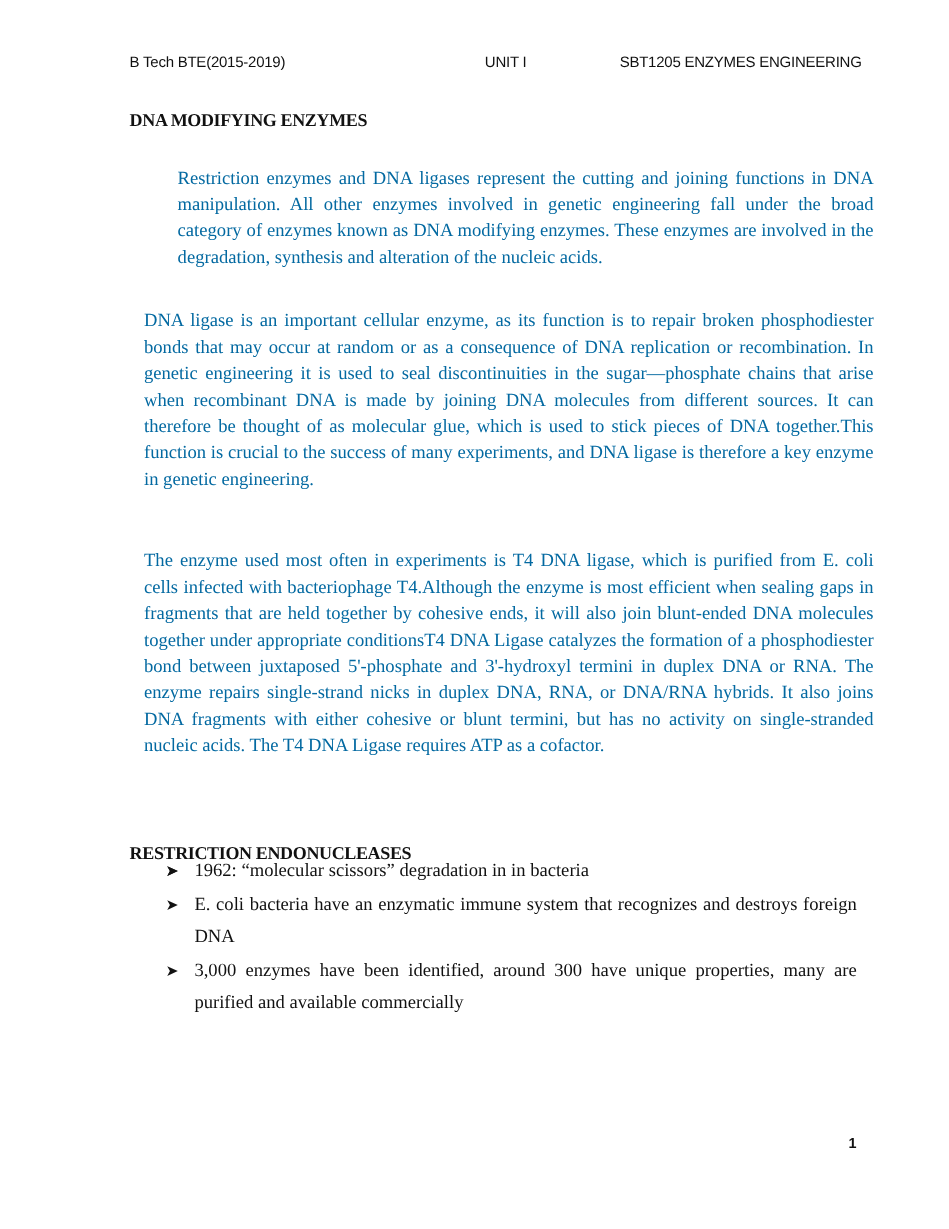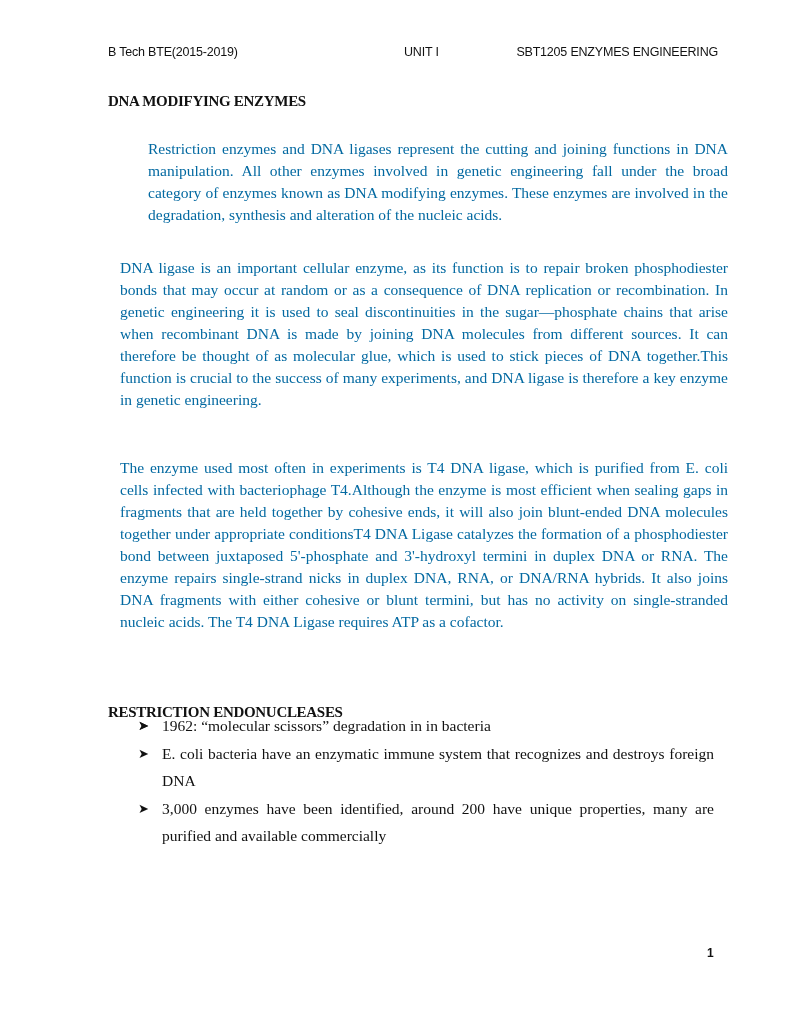--- a/index.html
+++ b/index.html
@@ -42,17 +42,17 @@
   <p class="p last" style="top:245px; left:92px; width:608px;"><b>DNA ligase</b><span> is an important cellular enzyme, as its function is to repair broken phosphodiester bonds that may occur at random or as a consequence of DNA replication or recombination. In genetic engineering it is used to seal discontinuities in the sugar—phosphate chains that arise when recombinant DNA is made by joining DNA molecules from different sources. It can therefore be thought of as molecular glue, which is used to stick pieces of DNA together.This function is crucial to the success of many experiments, and DNA ligase is therefore a key enzyme in genetic engineering.</span></p>
 
   <p class="p last" style="top:445px; left:92px; width:608px;">The enzyme used most often in experiments is T4 DNA ligase, which is purified from E. coli cells infected with bacteriophage T4.Although the enzyme is most efficient when sealing gaps in fragments that are held together by cohesive ends, it will also join blunt-ended DNA molecules together under appropriate conditionsT4 DNA Ligase catalyzes the formation of a phosphodiester bond between juxtaposed 5'-phosphate and 3'-hydroxyl termini in duplex DNA or RNA. The enzyme repairs single-strand nicks in duplex DNA, RNA, or DNA/RNA hybrids. It also joins DNA fragments with either cohesive or blunt termini, but has no activity on single-stranded nucleic acids. The T4 DNA Ligase requires ATP as a cofactor.</p>
 
   <h2 style="top:680px; left:92px;margin-top:24px;">RESTRICTION ENDONUCLEASES</h2>
 
   <ul class="ul" style="top:712px;">
     <li><span class="bullet">➤</span></li>
     <li><span class="bullet">➤</span><span>1962: “molecular scissors” degradation in in bacteria</span></li>
     <li><span class="bullet">➤</span><span>E. coli bacteria have an enzymatic immune system that recognizes and destroys foreign DNA</span></li>
-    <li><span class="bullet">➤</span><span>3,000 enzymes have been identified, around 200 have unique properties, many are purified and available commercially</span></li>
+    <li><span class="bullet">➤</span><span>3,000 enzymes have been identified, around 300 have unique properties, many are purified and available commercially</span></li>
   </ul>
 
   <div class="pagenum">1</div>
 </div>
 
 </body></html>

